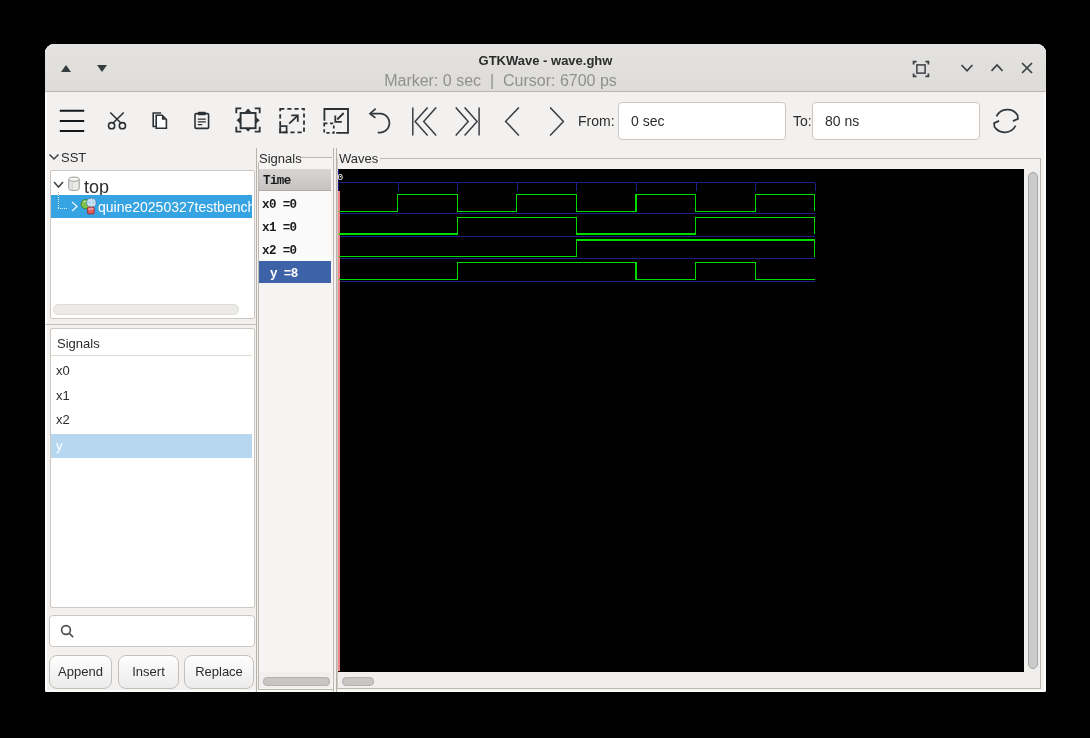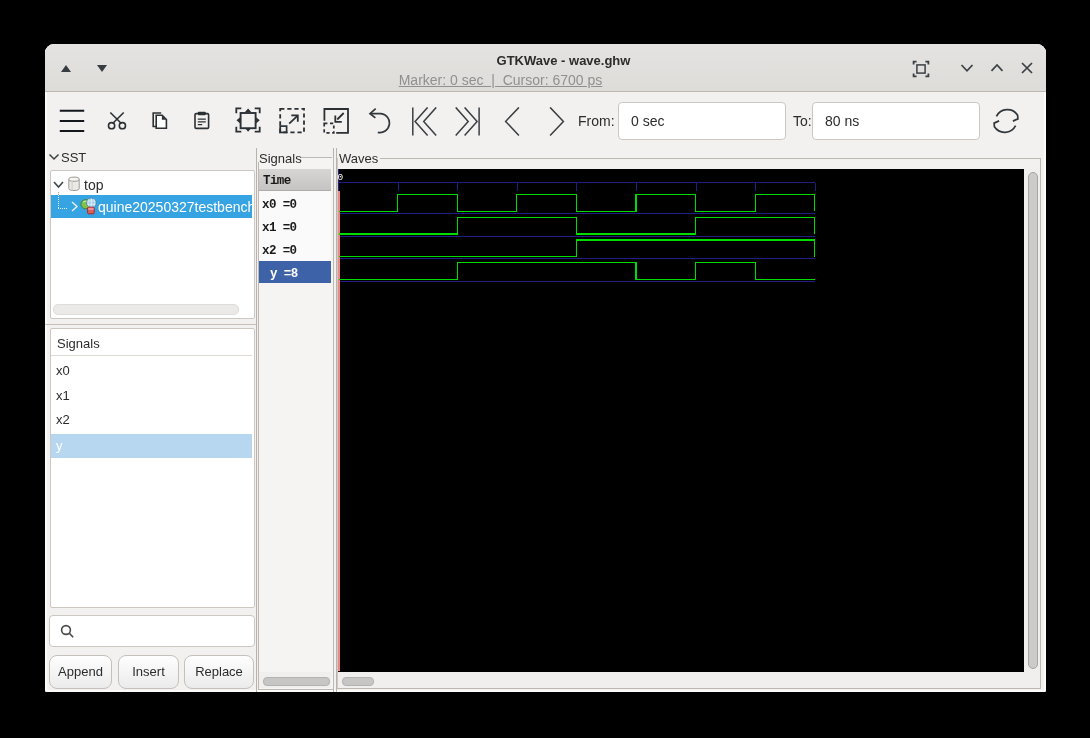--- a/index.html
+++ b/index.html
@@ -6,37 +6,37 @@
   body{width:1090px;height:738px;position:relative;overflow:hidden;
        font-family:"Liberation Sans",sans-serif;}
   .abs{position:absolute;}
   .win{left:44.5px;top:44px;width:1001.5px;height:648px;background:#f2f1f0;
        border-radius:9px 9px 2px 2px;box-shadow:inset 2px 0 0 #fbfbfa,inset -2px 0 0 #fbfbfa,inset 0 -2px 0 #fbfbfa;}
   .tb{left:45px;top:44px;width:1001px;height:47px;
       background:linear-gradient(#e4e3e1,#dddcd9);
       border-bottom:1px solid #bdb7af;border-radius:9px 9px 0 0;}
   .title{left:0;top:9px;width:1001px;text-align:center;font-size:13px;
          font-weight:bold;color:#2c2c2c;}
-  .subtitle{left:0;top:26px;width:911px;text-align:center;font-size:14px;
-            color:#909090;text-decoration:underline;}
+  .subtitle{left:0;top:26px;width:911px;text-align:center;font-size:16px;
+            color:#909090;}
   .mono{font-family:"Liberation Mono",monospace;font-weight:bold;letter-spacing:-0.6px;}
   .panelbox{background:#fff;border:1px solid #cdc7c2;border-radius:2px;}
   .btn{background:linear-gradient(#fefefe,#ebebeb);border:1px solid #c6c0ba;
        border-radius:8px;color:#2c2c2c;font-size:13px;text-align:center;
        line-height:32px;}
   .input{background:#fff;border:1px solid #cdc7c2;border-radius:4px;
          font-size:14px;color:#2c2c2c;}
   svg{display:block;}
 </style>
 </head>
 <body>
 <div class="abs win"></div>
 
 <div class="abs tb"></div>
-<div class="abs title" style="left:45px;top:53px;padding-left:18px;">GTKWave - wave.ghw</div>
+<div class="abs title" style="left:45px;top:53px;">GTKWave - wave.ghw</div>
 <div class="abs subtitle" style="left:45px;top:72px;">Marker: 0 sec&nbsp; |&nbsp; Cursor: 6700 ps</div>
 
 <div class="abs" style="left:61px;top:65px;width:0;height:0;border-left:5.5px solid transparent;border-right:5.5px solid transparent;border-bottom:7px solid #363c40;"></div>
 <div class="abs" style="left:97px;top:65px;width:0;height:0;border-left:5.5px solid transparent;border-right:5.5px solid transparent;border-top:7px solid #363c40;"></div>
 
 <svg class="abs" style="left:912px;top:60px" width="18" height="18" viewBox="0 0 18 18" fill="none" stroke="#3b4045" stroke-width="1.6">
   <rect x="4.9" y="4.9" width="8.2" height="8.2" stroke-width="1.5"></rect>
   <path d="M1.6 4.6 V1.6 H4.6 M13.4 1.6 H16.4 V4.6 M16.4 13.4 V16.4 H13.4 M4.6 16.4 H1.6 V13.4" stroke-width="1.8"></path>
 </svg>
 <svg class="abs" style="left:960px;top:63px" width="14" height="10" viewBox="0 0 14 10" fill="none" stroke="#3b4045" stroke-width="1.7">
@@ -142,21 +142,21 @@
 <div class="abs panelbox" style="left:50px;top:170px;width:203px;height:147px;"></div>
 
 <svg class="abs" style="left:52px;top:179px" width="13" height="11" viewBox="0 0 13 11" fill="none" stroke="#41464a" stroke-width="1.6">
   <path d="M2 3 L6.5 8 L11 3"></path>
 </svg>
 <svg class="abs" style="left:67px;top:176px" width="14" height="16" viewBox="0 0 14 16">
   <path d="M1.8 3.2 V12.4 a5.2 2.1 0 0 0 10.4 0 V3.2" fill="#eceae7" stroke="#9a9a98" stroke-width="1"></path>
   <ellipse cx="7" cy="3.2" rx="5.2" ry="2.1" fill="#f7f5f2" stroke="#9a9a98" stroke-width="1"></ellipse>
   <path d="M5.2 5.6 v8.6" stroke="#d8d6d3" stroke-width="1.6" fill="none"></path>
 </svg>
-<div class="abs" style="left:84px;top:177px;font-size:14px;color:#2c2c2c;">top</div>
+<div class="abs" style="left:84px;top:177px;font-size:18px;color:#2c2c2c;">top</div>
 
 <div class="abs" style="left:51px;top:195px;width:201px;height:23px;background:#36a3e3;"></div>
 <div class="abs" style="left:58px;top:192px;width:1px;height:3px;background-image:linear-gradient(#9aa0a4 1px,transparent 1px);background-size:1px 2px;"></div>
 <div class="abs" style="left:58px;top:195px;width:1px;height:14px;background-image:linear-gradient(#e4f1fa 1px,transparent 1px);background-size:1px 2px;"></div>
 <div class="abs" style="left:58px;top:208px;width:9px;height:1px;background-image:linear-gradient(90deg,#e4f1fa 1px,transparent 1px);background-size:2px 1px;"></div>
 <svg class="abs" style="left:69px;top:200px" width="10" height="13" viewBox="0 0 10 13" fill="none" stroke="#e8f2fa" stroke-width="1.4">
   <path d="M3 2 L8 6.5 L3 11"></path>
 </svg>
 
 <svg class="abs" style="left:80px;top:197px" width="18" height="18" viewBox="0 0 18 18">

